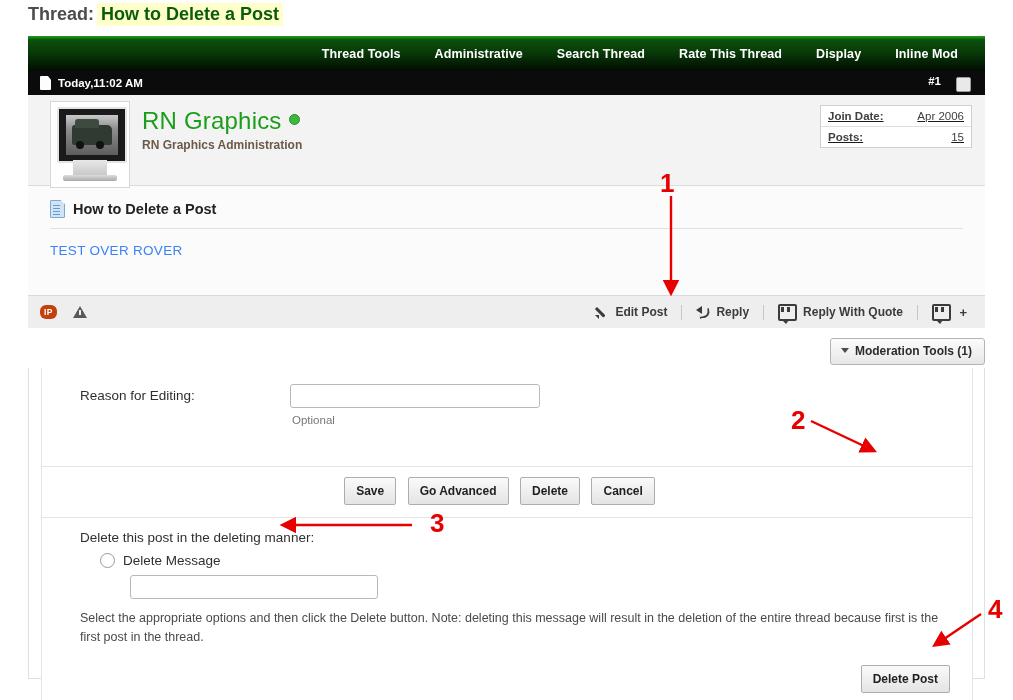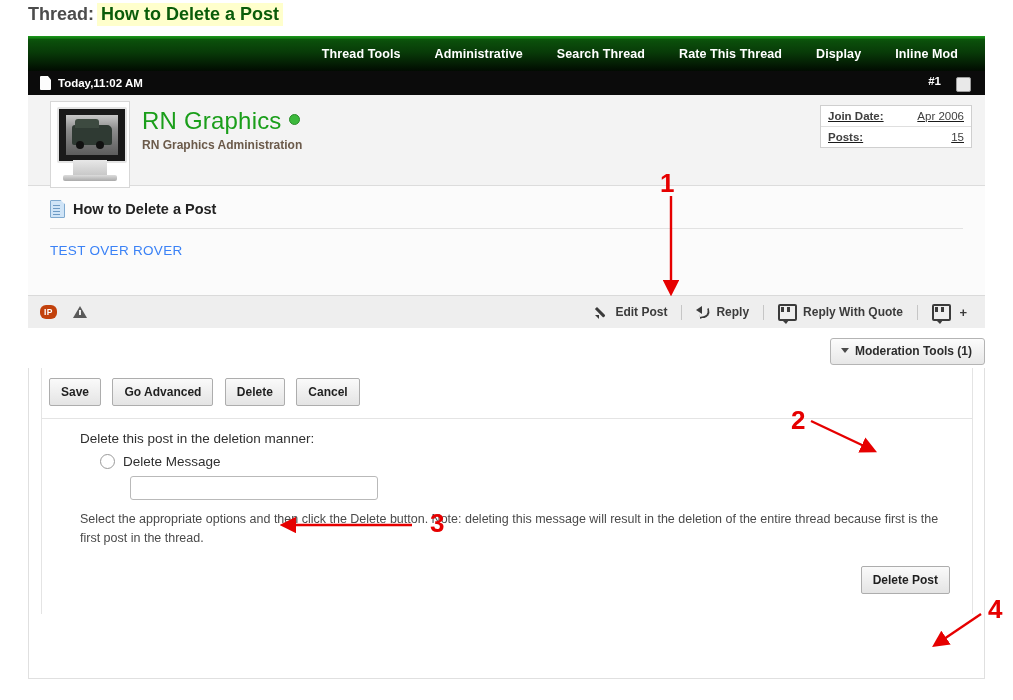--- a/index.html
+++ b/index.html
@@ -253,21 +253,21 @@
   }
   .reason-input{
     position:absolute;left:248px;top:16px;width:238px;height:22px;
     border:1px solid #b9b9b9;border-radius:3px;background:#fff;outline:none;
     font-family:"Liberation Sans",sans-serif;font-size:12px;padding:0 5px;
   }
   .optional-note{
     position:absolute;left:250px;top:46px;font-size:11.5px;color:#777;
   }
   .btn-row{
-    padding:10px 22px 12px 0;text-align:left;
+    padding:10px 22px 12px 0;text-align:center;
   }
   .sbtn{
     display:inline-block;border:1px solid #adadad;border-radius:2px;
     background:linear-gradient(to bottom,#fafafa,#e4e4e4);
     font-size:12px;font-weight:bold;color:#1f1f1f;padding:6px 11px;
     margin-left:7px;cursor:pointer;
   }
   .delete-sec{padding:12px 0 6px 0;position:relative;}
   .dl-heading{
     font-size:13.5px;color:#2f2f2f;margin:0 0 8px 38px;
@@ -398,30 +398,35 @@
 
 <div class="modtools-row">
   <span class="modtools-btn">
     <span class="caret-down"></span><span>Moderation Tools (1)</span>
   </span>
 </div>
 
 <div class="edit-outer">
   <div class="edit-panel">
 
+    <div class="sec reason-sec">
+      <span class="reason-label">Reason for Editing:</span>
+      <input class="reason-input" type="text" placeholder="" style="">
+      <span class="optional-note">Optional</span>
+    </div>
 
     <div class="sec btn-row">
       <span class="sbtn">Save</span>
       <span class="sbtn">Go Advanced</span>
       <span class="sbtn">Delete</span>
       <span class="sbtn">Cancel</span>
     </div>
 
     <div class="delete-sec">
-      <div class="dl-heading">Delete this post in the deletion manner:</div>
+      <div class="dl-heading">Delete this post in the deleting manner:</div>
 
 
       <div class="radio-row">
         <span class="radio"></span>
         <span>Delete Message</span>
       </div>
 
       <input class="extra-input" type="text" placeholder="" style="">
 
       <div class="note-text">Select the appropriate options and then click the Delete button. Note: deleting this message will result in the deletion of the entire thread because first is the first post in the thread.</div>

